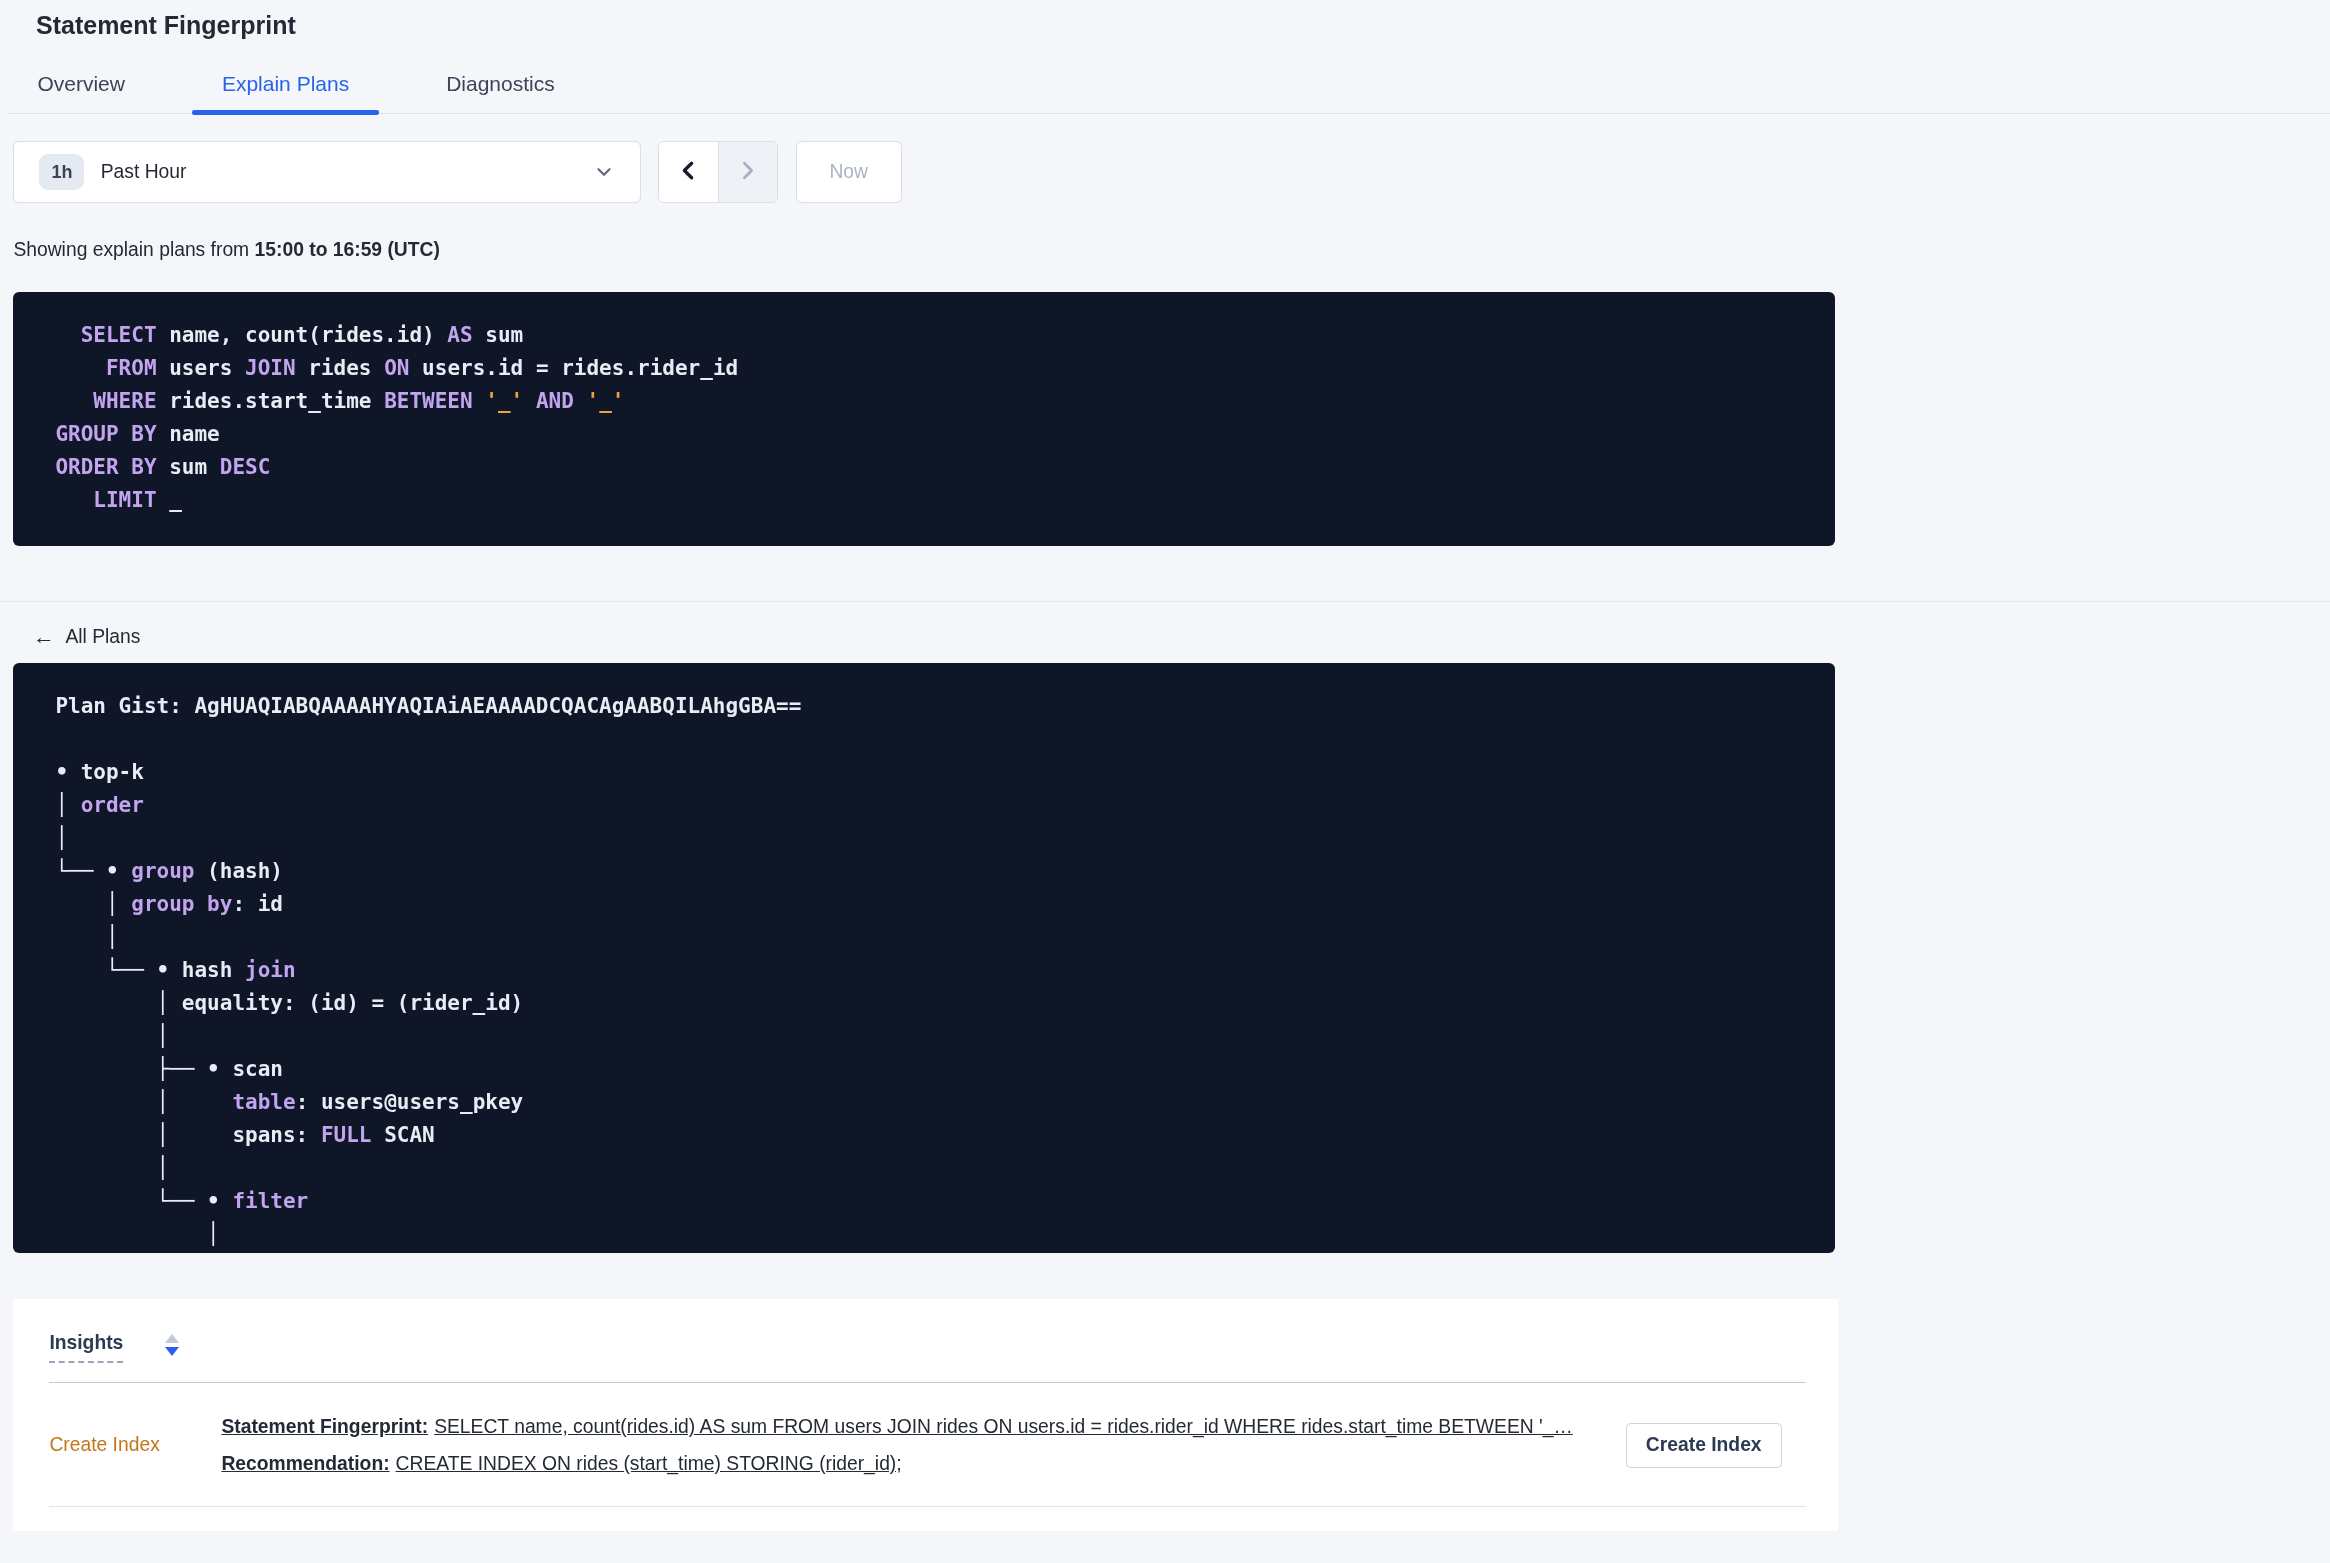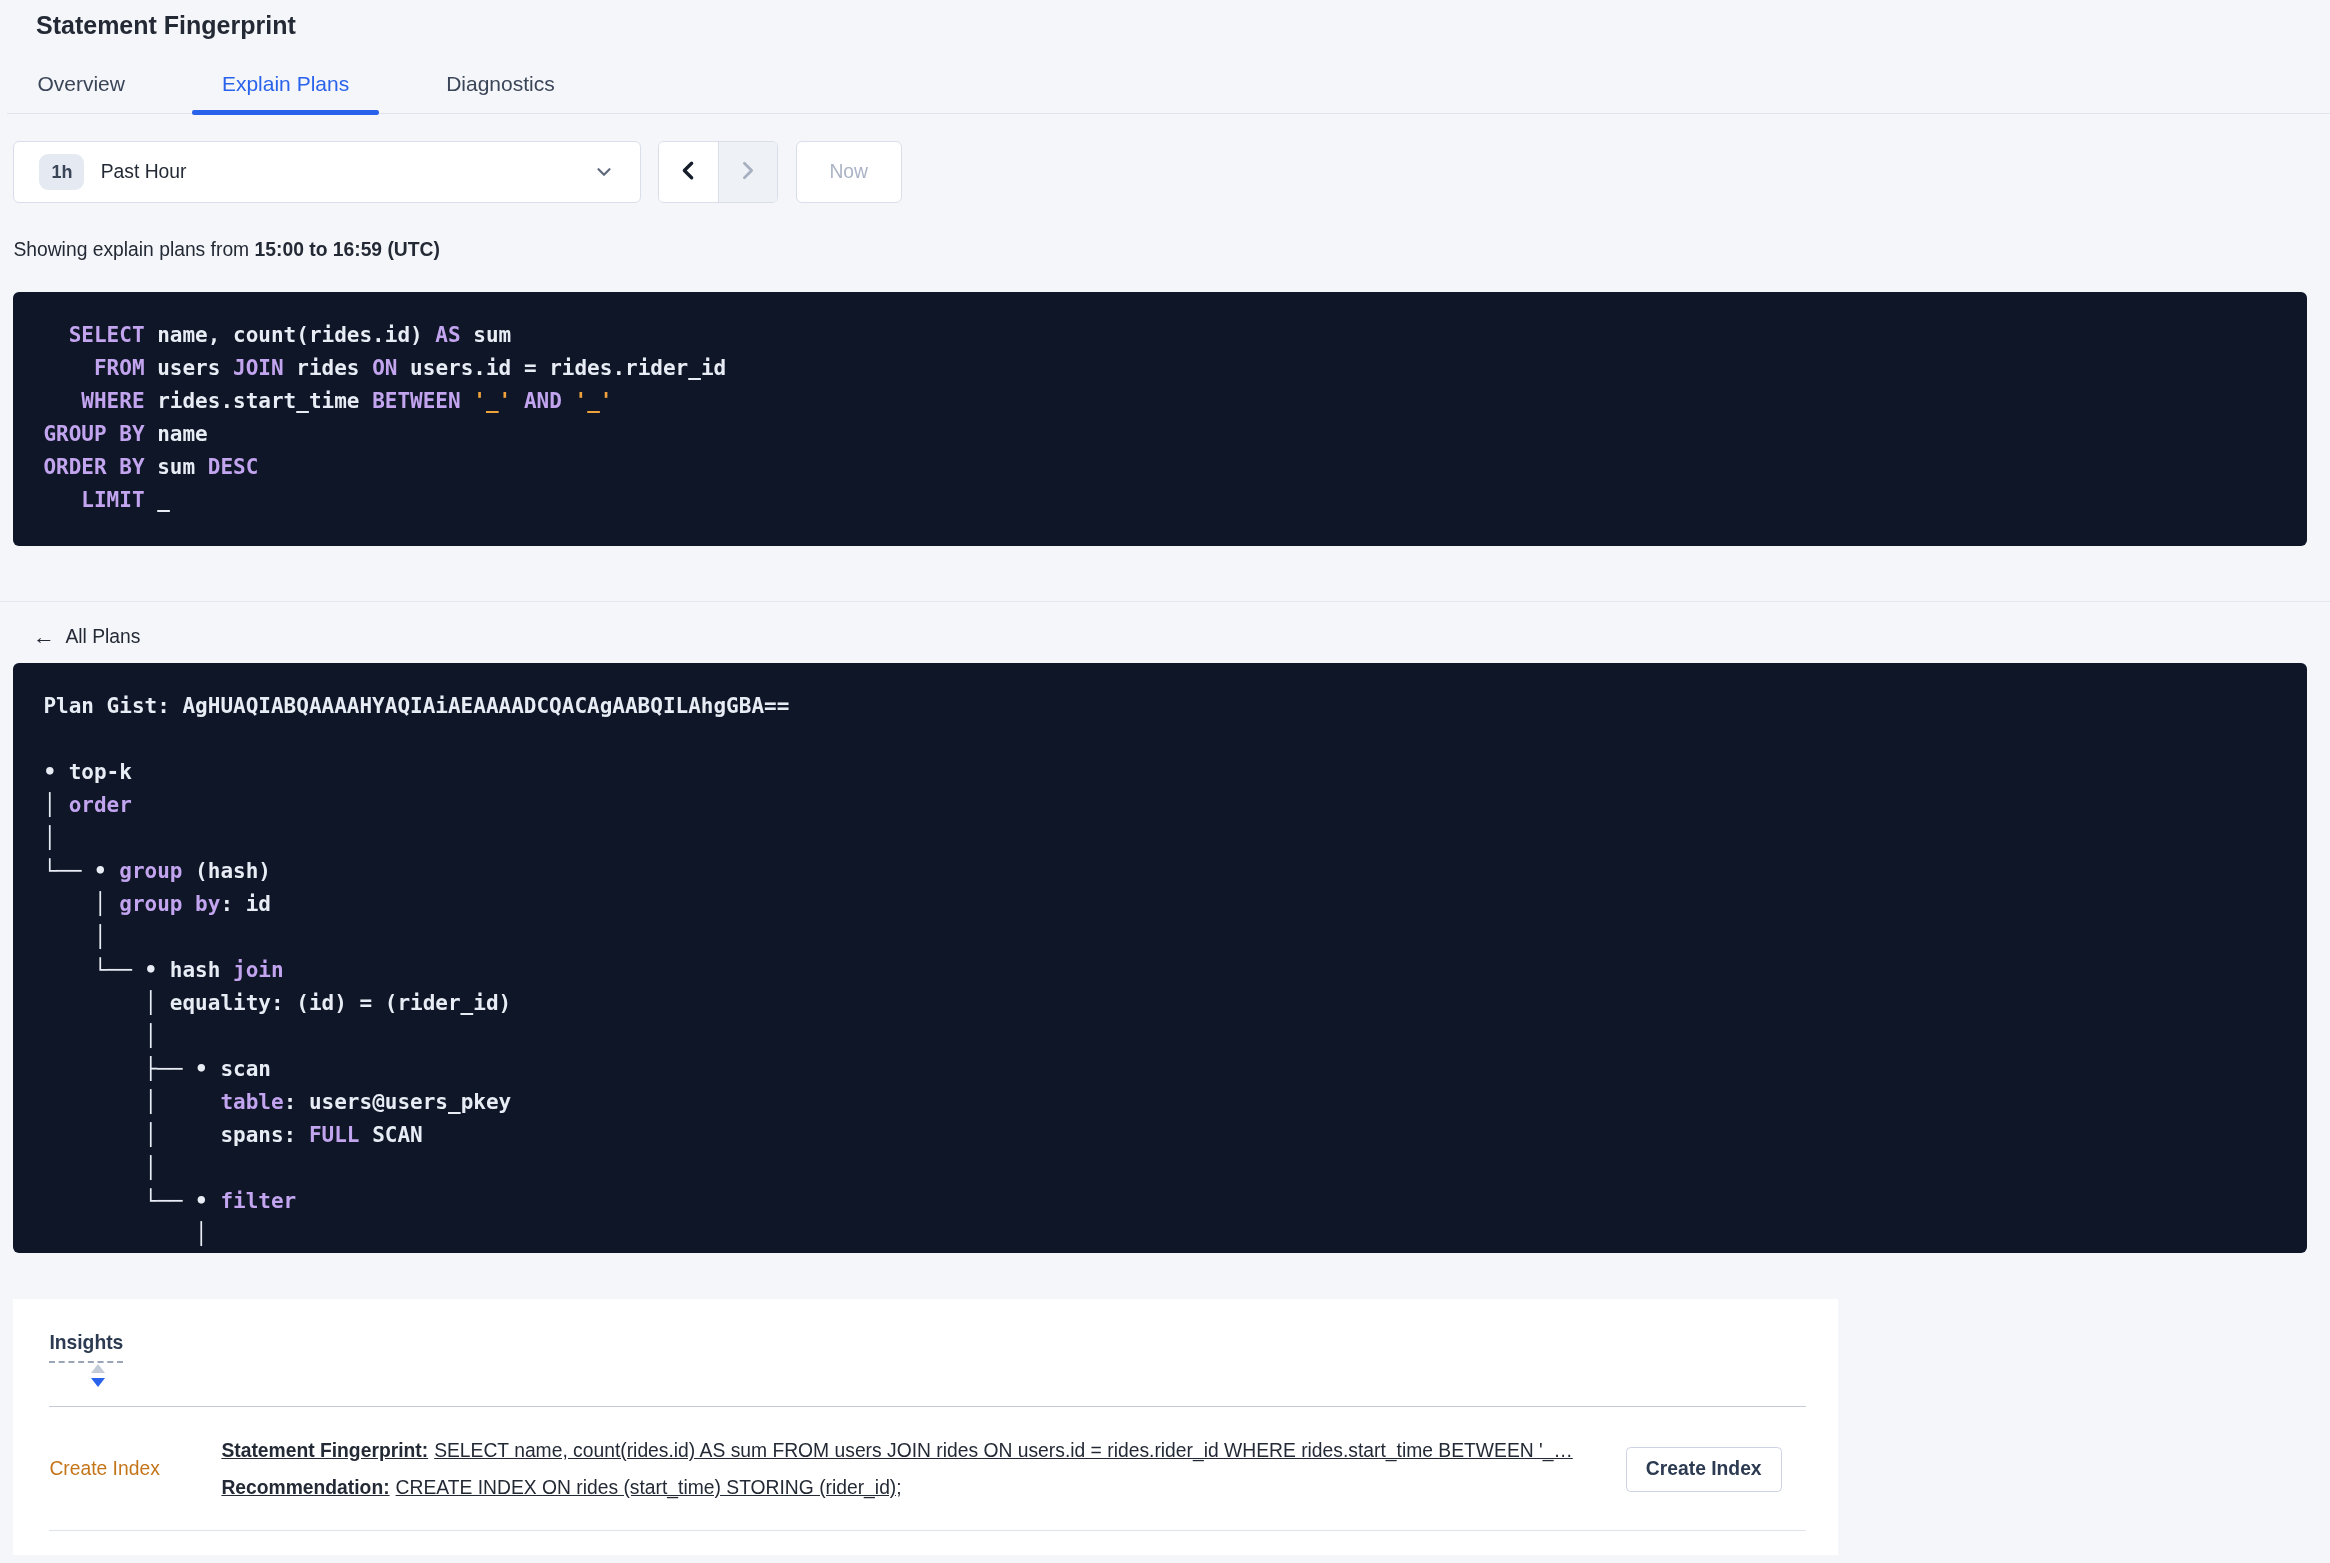--- a/index.html
+++ b/index.html
@@ -53,24 +53,24 @@
   .pager-btn.next{background:#eef1f6;border-left:1.5px solid #d9dee9;color:#a7b0c0;cursor:default;}
   .now-btn{
     margin-left:18px;width:106px;background:#fff;border:1.5px solid #d9dee9;border-radius:6px;
     font-size:19.3px;color:#aab3c5;font-family:inherit;cursor:default;
   }
   
   .subtitle{margin:36px 0 0 13.4px;font-size:19.3px;line-height:22px;color:var(--ink);}
   .subtitle b{font-weight:bold;}
   
   .code-box{
-    margin-left:13.4px;width:2294px;background:var(--code-bg);border-radius:6px;
+    margin-left:13.4px;width:1822px;background:var(--code-bg);border-radius:6px;
     font-family:"DejaVu Sans Mono","Liberation Mono",monospace;
     font-size:21px;line-height:33px;font-weight:600;color:var(--code-text);
-    padding:27px 30px;overflow:hidden;
+    padding:27px 42px;overflow:hidden;
   }
   .sql-box{margin-top:31px;height:254px;}
   .plan-box{margin-top:15px;height:590px;}
   .code-line{white-space:pre;height:33px;}
   .tok-kw{color:var(--code-keyword);}
   .tok-str{color:var(--code-literal);}
   .tok-plain{color:var(--code-text);}
   .gist{white-space:pre;font-weight:bold;margin-bottom:33px;}
   
   .section-divider{margin-top:55px;border:none;border-top:1.5px solid #e2e6ee;width:100%;}
@@ -78,21 +78,21 @@
     display:inline-flex;align-items:center;gap:10.4px;margin:24px 0 0 33px;
     font-size:19.3px;line-height:22px;color:var(--ink);cursor:pointer;text-decoration:none;
   }
   .back-arrow{font-size:22px;line-height:22px;}
   
   .insights-card{
     margin:46px 0 0 13.4px;width:1825px;background:#fff;
     padding:33px 32px 24px 36px;
   }
   .thead{display:flex;align-items:flex-start;padding-bottom:19.3px;border-bottom:1.5px solid #c3cad8;}
-  .th{display:flex;align-items:flex-start;flex-direction:column;}
+  .th{display:flex;align-items:flex-start;}
   .th-insight{width:172px;}
   .th-details{flex:1;}
   .th-label{
     font-size:19.3px;line-height:21px;font-weight:bold;color:#2c3a52;
     padding-bottom:7.4px;border-bottom:2.2px dashed #9aa5b8;
   }
   .sorter{display:inline-flex;flex-direction:column;gap:4.5px;margin-left:42px;margin-top:1.5px;cursor:pointer;}
   .tri-up{width:0;height:0;border-left:7.4px solid transparent;border-right:7.4px solid transparent;border-bottom:9.7px solid #c3cbd9;}
   .tri-down{width:0;height:0;border-left:7.4px solid transparent;border-right:7.4px solid transparent;border-top:9.7px solid #c3cbd9;}
   .sorter.desc .tri-down{border-top-color:var(--accent-blue);}

